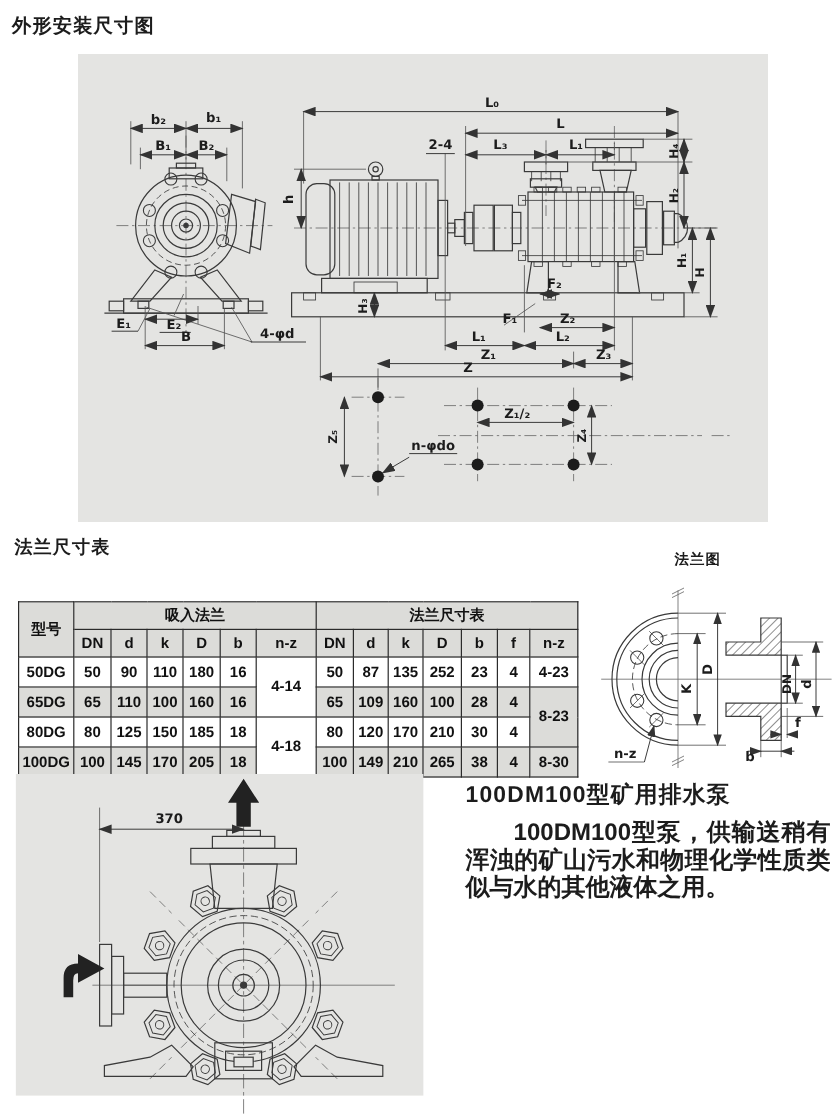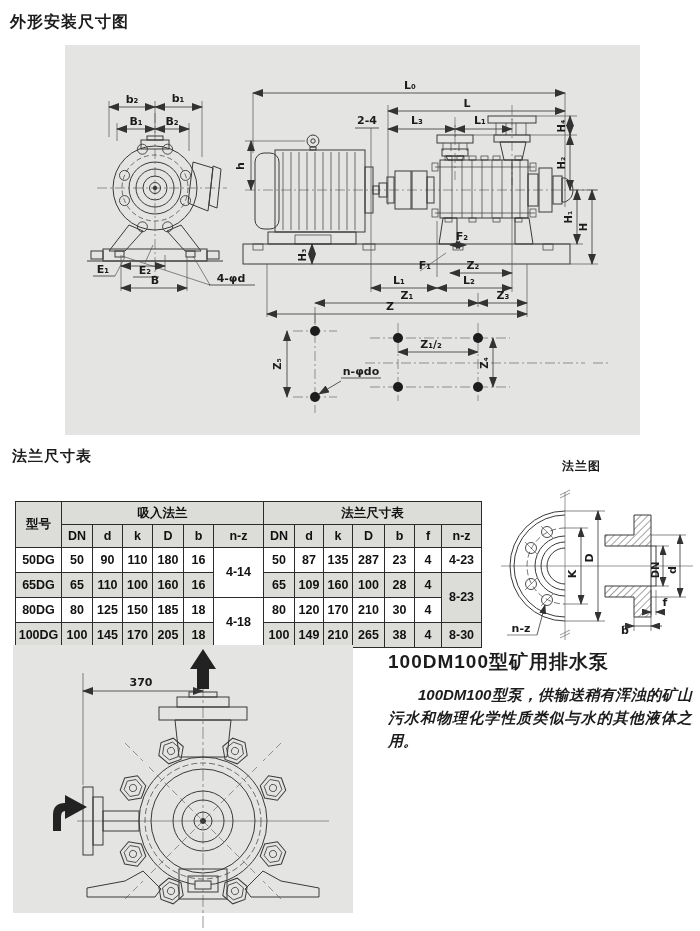--- a/index.html
+++ b/index.html
@@ -10,22 +10,22 @@
   h1.sec{font-size:16px;font-weight:700;margin:0;letter-spacing:1px;font-family:Liberation Mono, monospace;}
   h2.sec{font-size:15px;font-weight:700;margin:0;letter-spacing:1px;}
   
   table.flg{border-collapse:collapse;table-layout:fixed;}
   table.flg td,table.flg th{border:1px solid #2b2b2b;text-align:center;vertical-align:middle;
      font-size:12.5px;font-weight:700;padding:0;height:24px;line-height:1;color:#111;}
   table.flg thead th{height:22px;}
   .shade{background:#dcdcd9;}
   
   .article h3{font-size:19px;font-weight:700;text-align:left;margin:0 0 8px 0;letter-spacing:1px;}
-  .article p{font-size:15px;line-height:23px;text-align:justify;text-indent:2em;
-             margin:0;font-weight:600;font-style:italic;}
+  .article p{font-size:20px;line-height:23px;text-align:justify;text-indent:2em;
+             margin:0;font-weight:600;}
   
   svg text{font-family:"DejaVu Sans","Liberation Sans",sans-serif;font-weight:700;fill:#1c1c1c;}
 </style>
 </head>
 <body>
 
 <h1 class="sec abs" style="left:10px;top:12px;">外形安装尺寸图</h1>
 
 <div class="abs panel" style="left:65px;top:45px;width:575px;height:390px;">
 <svg width="575" height="390" viewBox="0 0 575 390">
@@ -352,21 +352,21 @@
       <td>50DG</td>
       <td>50</td>
       <td>90</td>
       <td>110</td>
       <td>180</td>
       <td>16</td>
       <td rowspan="2">4-14</td>
       <td>50</td>
       <td>87</td>
       <td>135</td>
-      <td>287</td>
+      <td>252</td>
       <td>23</td>
       <td>4</td>
       <td>4-23</td>
     </tr>
     <tr>
       <td class="shade">65DG</td>
       <td class="shade">65</td>
       <td class="shade">110</td>
       <td class="shade">100</td>
       <td class="shade">160</td>

